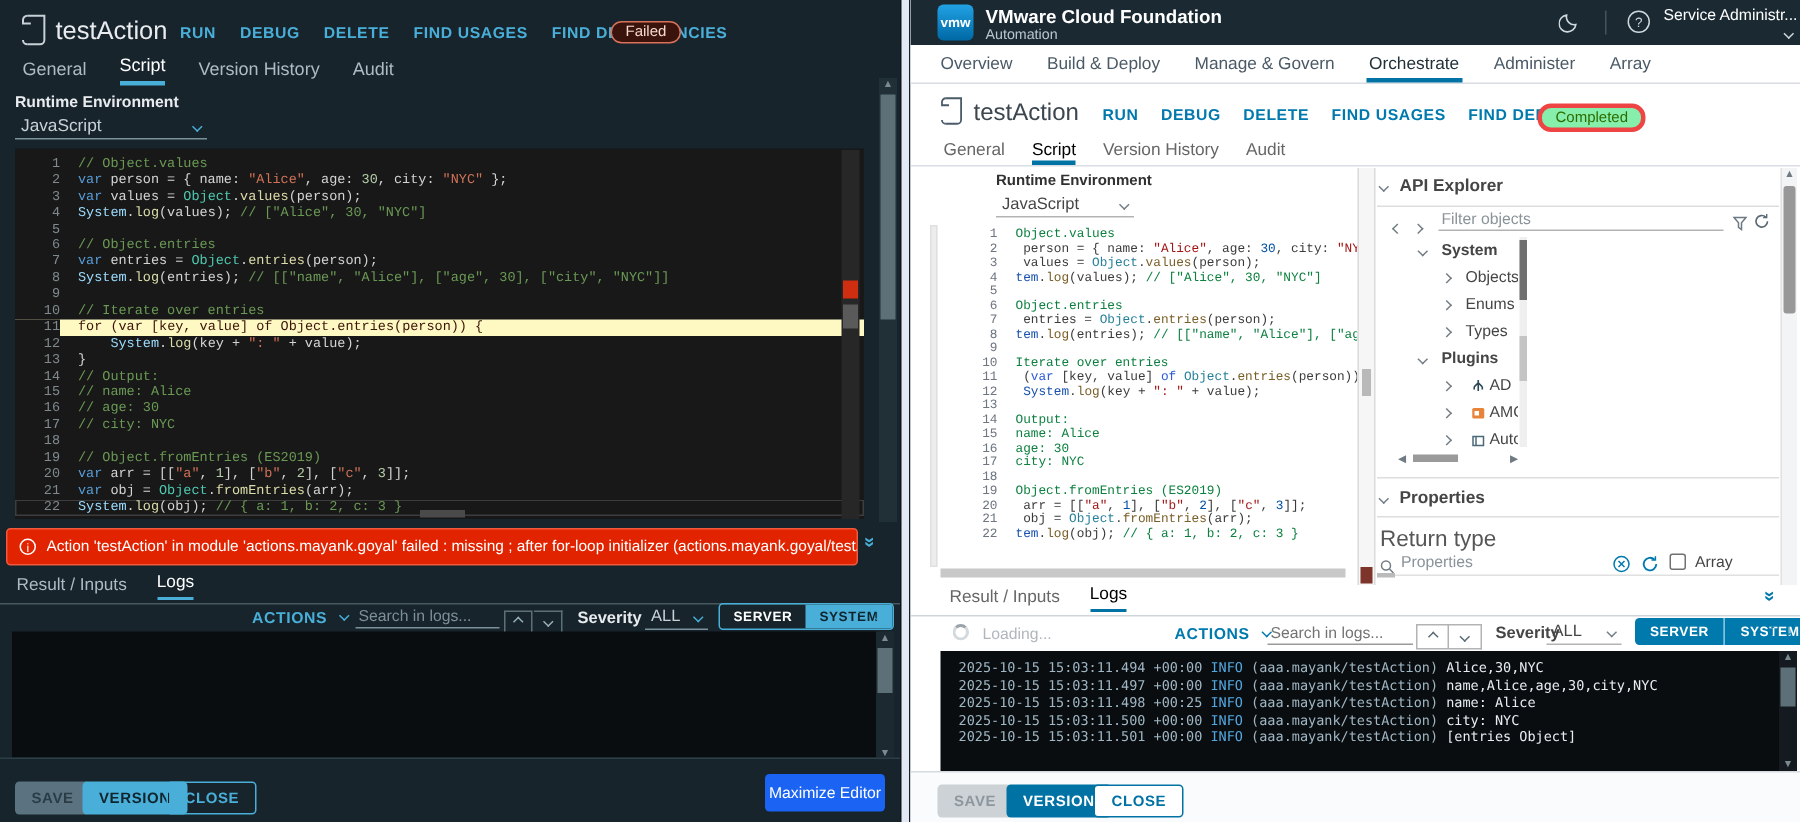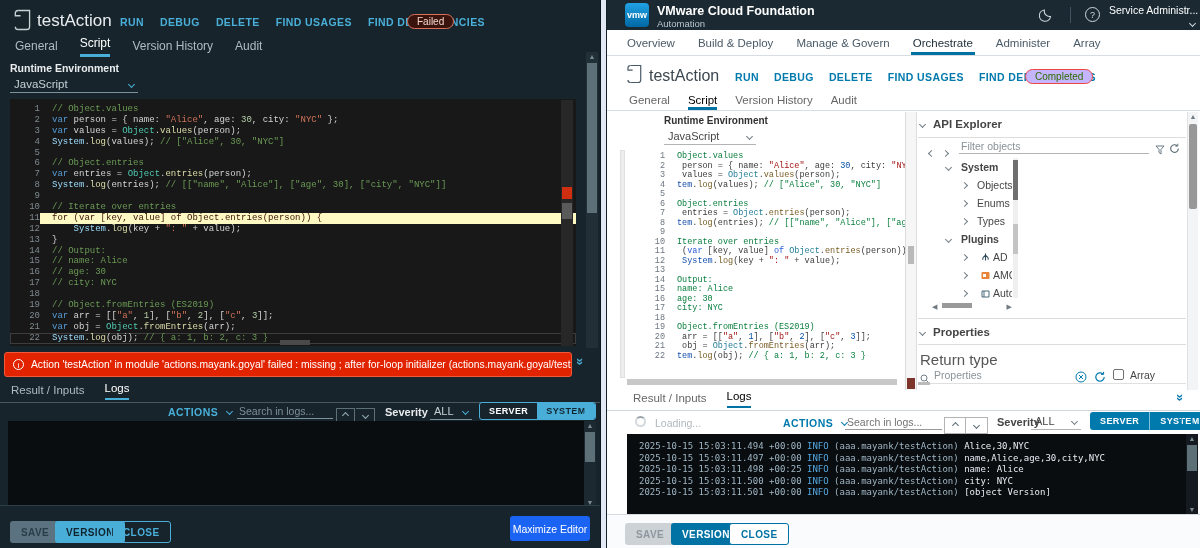--- a/index.html
+++ b/index.html
@@ -74,21 +74,21 @@
 #r-product{left:50px;top:4px;color:#fff;font-size:12.5px;font-weight:bold}
 #r-suite{left:50px;top:18px;color:#b9c6cd;font-size:9.5px}
 .helpc{width:15px;height:15px;border:1.2px solid #cfd8dd;border-radius:50%;color:#cfd8dd;font-size:9px;display:flex;align-items:center;justify-content:center}
 #r-user1{color:#fff;font-size:10.5px}
 #r-user2{color:#b9c6cd;font-size:9.5px;display:flex;align-items:center;gap:3px}
 #r-nav{left:0;top:30px;width:593px;height:26px;background:#fff;border-bottom:1px solid #d7dde2;display:flex;align-items:flex-end;padding-left:18px}
 #r-nav .tab{font-size:11.5px;color:#4a5a67;margin-right:19px;padding:0 2px 6px 2px}
 #r-nav .tab.active{color:#22303a;border-bottom:3px solid #0072a3;padding-bottom:3px}
 .r-title{color:#3c464f;font-size:16px}
 #r-actionbar .actlink{color:#0079ad;margin-right:15px}
-#r-badge{color:#2f6c00;border:1px solid #ef4444;background:#c4b5fd}
+#r-badge{color:#2f6c00;border:3px solid #ef4444;background:#86efac}
 #r-tabs .tab{font-size:11.5px;color:#666;margin-right:18px;padding-bottom:4px}
 #r-tabs .tab.active{color:#000;border-bottom:3px solid #0072a3;padding-bottom:1px}
 .r-label{color:#313131;font-size:10px;font-weight:bold}
 .sel-light{border-bottom:1px solid #b3b3b3;color:#454545;font-size:11px;display:flex;justify-content:space-between;align-items:center;padding:2px 4px}
 .sel-light .chv{color:#737d85}
 
 #r-editor{left:20px;top:150px;width:278px;height:228px;background:#fff;padding-top:2px;overflow:hidden}
 #r-editor .cl{height:9.5px;line-height:9.5px;font-size:8.5px;white-space:pre}
 #r-editor .ln{width:38px;color:#6e7681}
 .ed-light .tk-c{color:#0d8040}.ed-light .tk-k{color:#2a5bd7}.ed-light .tk-s{color:#a31515}
@@ -432,21 +432,21 @@
     <span class="seg">SYSTEM</span>
   </div>
   <div class="abs arrow-l" style="left:572px;top:414px">↑</div>
   <div class="abs arrow-l" style="left:583px;top:414px">↓</div>
 
   <div class="abs" id="r-logbox">
       <div class="logline"><span class="lg-ts">2025-10-15 15:03:11.494 +00:00 </span><span class="lg-lvl">INFO </span><span class="lg-src">(aaa.mayank/testAction) </span><span class="lg-msg">Alice,30,NYC</span></div>
       <div class="logline"><span class="lg-ts">2025-10-15 15:03:11.497 +00:00 </span><span class="lg-lvl">INFO </span><span class="lg-src">(aaa.mayank/testAction) </span><span class="lg-msg">name,Alice,age,30,city,NYC</span></div>
       <div class="logline"><span class="lg-ts">2025-10-15 15:03:11.498 +00:25 </span><span class="lg-lvl">INFO </span><span class="lg-src">(aaa.mayank/testAction) </span><span class="lg-msg">name: Alice</span></div>
       <div class="logline"><span class="lg-ts">2025-10-15 15:03:11.500 +00:00 </span><span class="lg-lvl">INFO </span><span class="lg-src">(aaa.mayank/testAction) </span><span class="lg-msg">city: NYC</span></div>
-      <div class="logline"><span class="lg-ts">2025-10-15 15:03:11.501 +00:00 </span><span class="lg-lvl">INFO </span><span class="lg-src">(aaa.mayank/testAction) </span><span class="lg-msg">[object Version]</span></div>
+      <div class="logline"><span class="lg-ts">2025-10-15 15:03:11.501 +00:00 </span><span class="lg-lvl">INFO </span><span class="lg-src">(aaa.mayank/testAction) </span><span class="lg-msg">[entries Object]</span></div>
     </div>
   <div class="abs" style="left:579px;top:434px;width:12px;height:80px;background:#141a1f">
     <div class="tri">▲</div>
     <div class="abs sb-thumb" style="left:1px;top:11px;width:10px;height:26px"></div>
     <div class="tri abs" style="left:0;bottom:0;width:12px">▼</div>
   </div>
 
   <div class="abs" id="r-footer"></div>
   <div class="abs btn" id="r-save" style="left:18px;top:523px">SAVE</div>
   <div class="abs btn" id="r-version" style="left:64px;top:523px">VERSION</div>

